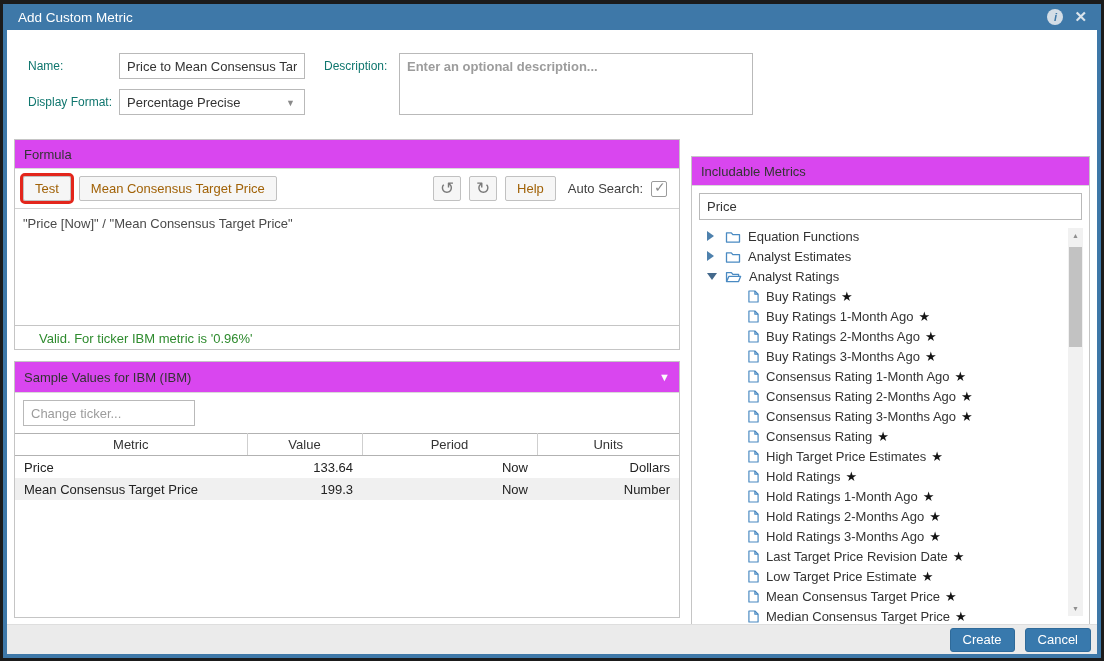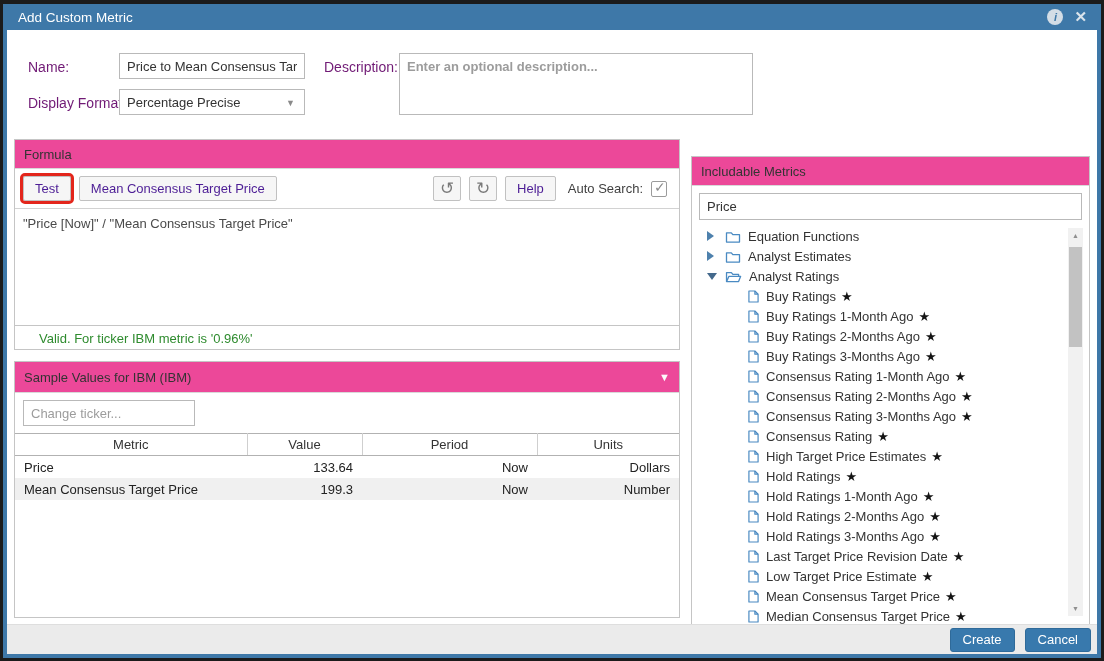--- a/index.html
+++ b/index.html
@@ -14,41 +14,41 @@
   .titlebar { height:26px; flex:none; display:flex; align-items:center;
     color:#ffffff; font-size:13.5px; padding:0 10px 0 11px; }
   .titlebar .title { flex:1; }
   .tb-icons { display:flex; align-items:center; gap:11px; }
   .info-ic { width:16px; height:16px; border-radius:50%; background:#d3dde6;
     color:#3e78a8; font-weight:bold; font-size:11px; line-height:16px;
     text-align:center; font-style:italic; }
   .close-ic { color:#dbe4ec; font-size:15px; font-weight:bold; line-height:16px; }
   .dialog-body { position:relative; flex:1; background:#ffffff; overflow:hidden; }
 
-  .lbl { position:absolute; font-size:14px; color:#701a75; white-space:nowrap; }
+  .lbl { position:absolute; font-size:12px; color:#0f766e; white-space:nowrap; }
 
   .tbox { position:absolute; box-sizing:border-box; border:1px solid #b9b9b9;
     background:#fff; font-family:"Liberation Sans",sans-serif; font-size:13px; color:#333; }
   input.tbox { padding:0 7px; outline:none; }
   textarea.tbox { padding:5px 7px; resize:none; outline:none; overflow:hidden; }
   ::placeholder { color:#9c9c9c; opacity:1; }
 
   .dropdown { display:flex; align-items:center; padding:0 7px; }
   .dd-caret { position:absolute; right:9px; top:8px; font-size:9px; color:#8a8a8a; }
 
   .panel { position:absolute; box-sizing:border-box; border:1px solid #c5c5c5; background:#fff; }
-  .panel-hd { height:29px; background:#ec4899; border-bottom:1px solid #d9d9d9;
+  .panel-hd { height:29px; background:#d946ef; border-bottom:1px solid #d9d9d9;
     display:flex; align-items:center; padding:0 9px; font-size:13px; color:#333; box-sizing:border-box; }
   .hd-caret { margin-left:auto; color:#fbfbfb; font-size:11px; }
 
   
   .f-toolbar { height:40px; border-bottom:1px solid #d2d2d2; display:flex;
     align-items:center; padding:0 12px 0 8px; gap:8px; box-sizing:border-box; }
   .btn { height:25px; box-sizing:border-box; background:#f6f6f6; border:1px solid #c1c1c1;
-    border-radius:2px; font-family:"Liberation Sans",sans-serif; font-size:13px; color:#4c1d95;
+    border-radius:2px; font-family:"Liberation Sans",sans-serif; font-size:13px; color:#a16207;
     display:inline-flex; align-items:center; justify-content:center; padding:0 11px; }
   .btn-test { outline:3px solid #e3261c; }
   .tb-right { margin-left:auto; display:flex; align-items:center; gap:8px; }
   .icon-btn { width:28px; padding:0; font-size:17px; color:#7a7a7a; }
   .as-label { font-size:13px; color:#3f3f3f; margin-left:4px; }
   .checkbox { width:16px; height:16px; box-sizing:border-box; border:1px solid #9b9b9b;
     background:#fff; border-radius:2px; position:relative; }
   .checkbox .chk { position:absolute; left:2px; top:-3px; font-size:14px; color:#8b8b8b; }
   .f-expr { height:117px; box-sizing:border-box; border-bottom:1px solid #c5c5c5;
     padding:7px 8px; font-size:13px; color:#4a4a4a; }

